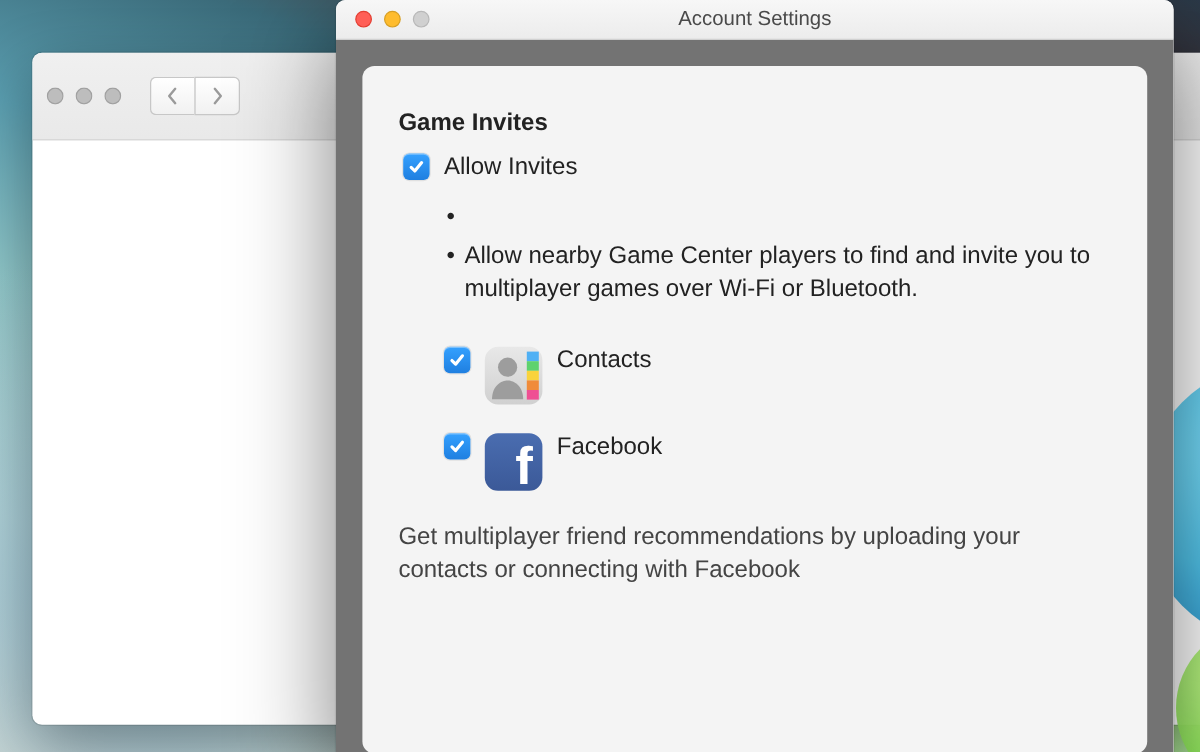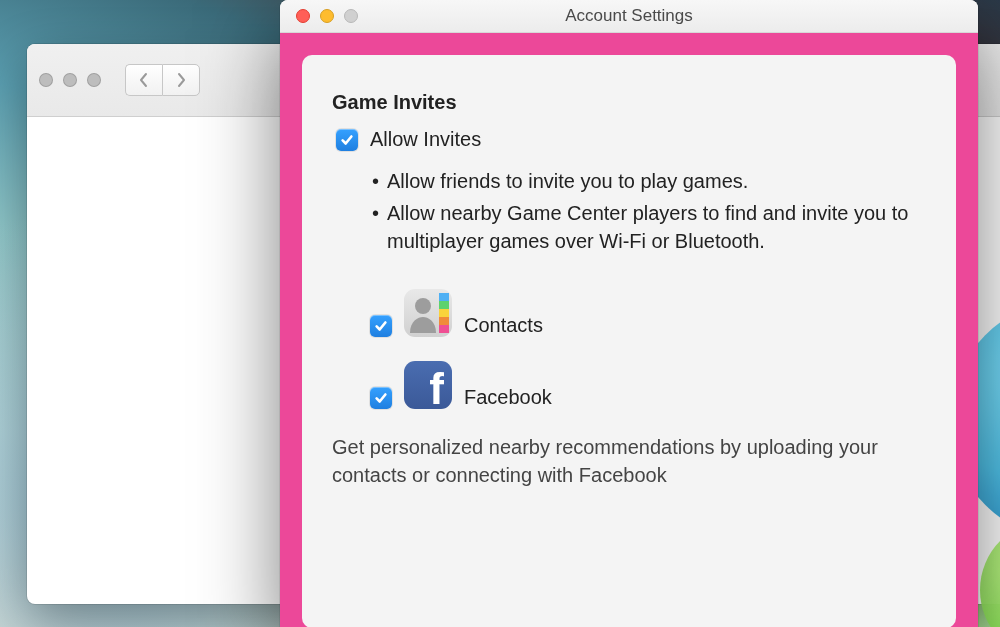--- a/index.html
+++ b/index.html
@@ -111,41 +111,41 @@
   .dot-min     { background: #febc2e; border: 1px solid #d79f24; }
   .dot-zoom    { background: #d0d0d0; border: 1px solid #b8b8b8; }
   .sheet-title {
     flex: 1;
     text-align: center;
     font-size: 17px;
     color: #4a4a4a;
   }
 
   .sheet-body {
-    background: #ec4899;
+    background: #737373;
     padding: 22px 22px 0 22px;
     height: calc(100% - 32px);
     box-sizing: border-box;
   }
   .panel {
     background: #f4f4f4;
     border-radius: 10px;
     padding: 36px 30px 20px 30px;
     min-height: 100%;
     box-sizing: border-box;
   }
 
   .section-heading {
     font-weight: 700;
     margin-bottom: 14px;
   }
 
   .option {
     display: flex;
-    align-items: flex-end;
+    align-items: flex-start;
     gap: 12px;
     margin-bottom: 12px;
     margin-left: 4px;
   }
   .option.friend {
     margin-bottom: 24px;
     margin-left: 38px;
   }
 
   .checkbox {
@@ -318,21 +318,20 @@
               <path d="M3 8.5 L6.5 12 L13 4"></path>
             </svg>
         </span>
         <span>Allow Invites</span>
       </div>
 
 
       <div class="bullets">
         <div class="row">
           <span class="dot">•</span>
-          <span>Allow friends to invite you to play games.</span>
         </div>
         <div class="row">
           <span class="dot">•</span>
           <span>Allow nearby Game Center players to find and invite you to multiplayer games over Wi-Fi or Bluetooth.</span>
         </div>
       </div>
 
 
       <div class="option friend">
         <span class="checkbox">
@@ -361,17 +360,17 @@
           <svg viewBox="0 0 16 16">
               <path d="M3 8.5 L6.5 12 L13 4"></path>
             </svg>
         </span>
         <span class="app-icon icon-facebook">
           <span class="f">f</span>
         </span>
         <span>Facebook</span>
       </div>
 
-      <div class="hint">Get personalized nearby recommendations by uploading your contacts or connecting with Facebook</div>
+      <div class="hint">Get multiplayer friend recommendations by uploading your contacts or connecting with Facebook</div>
 
     </div>
   </div>
 </div>
 
 </body></html>

